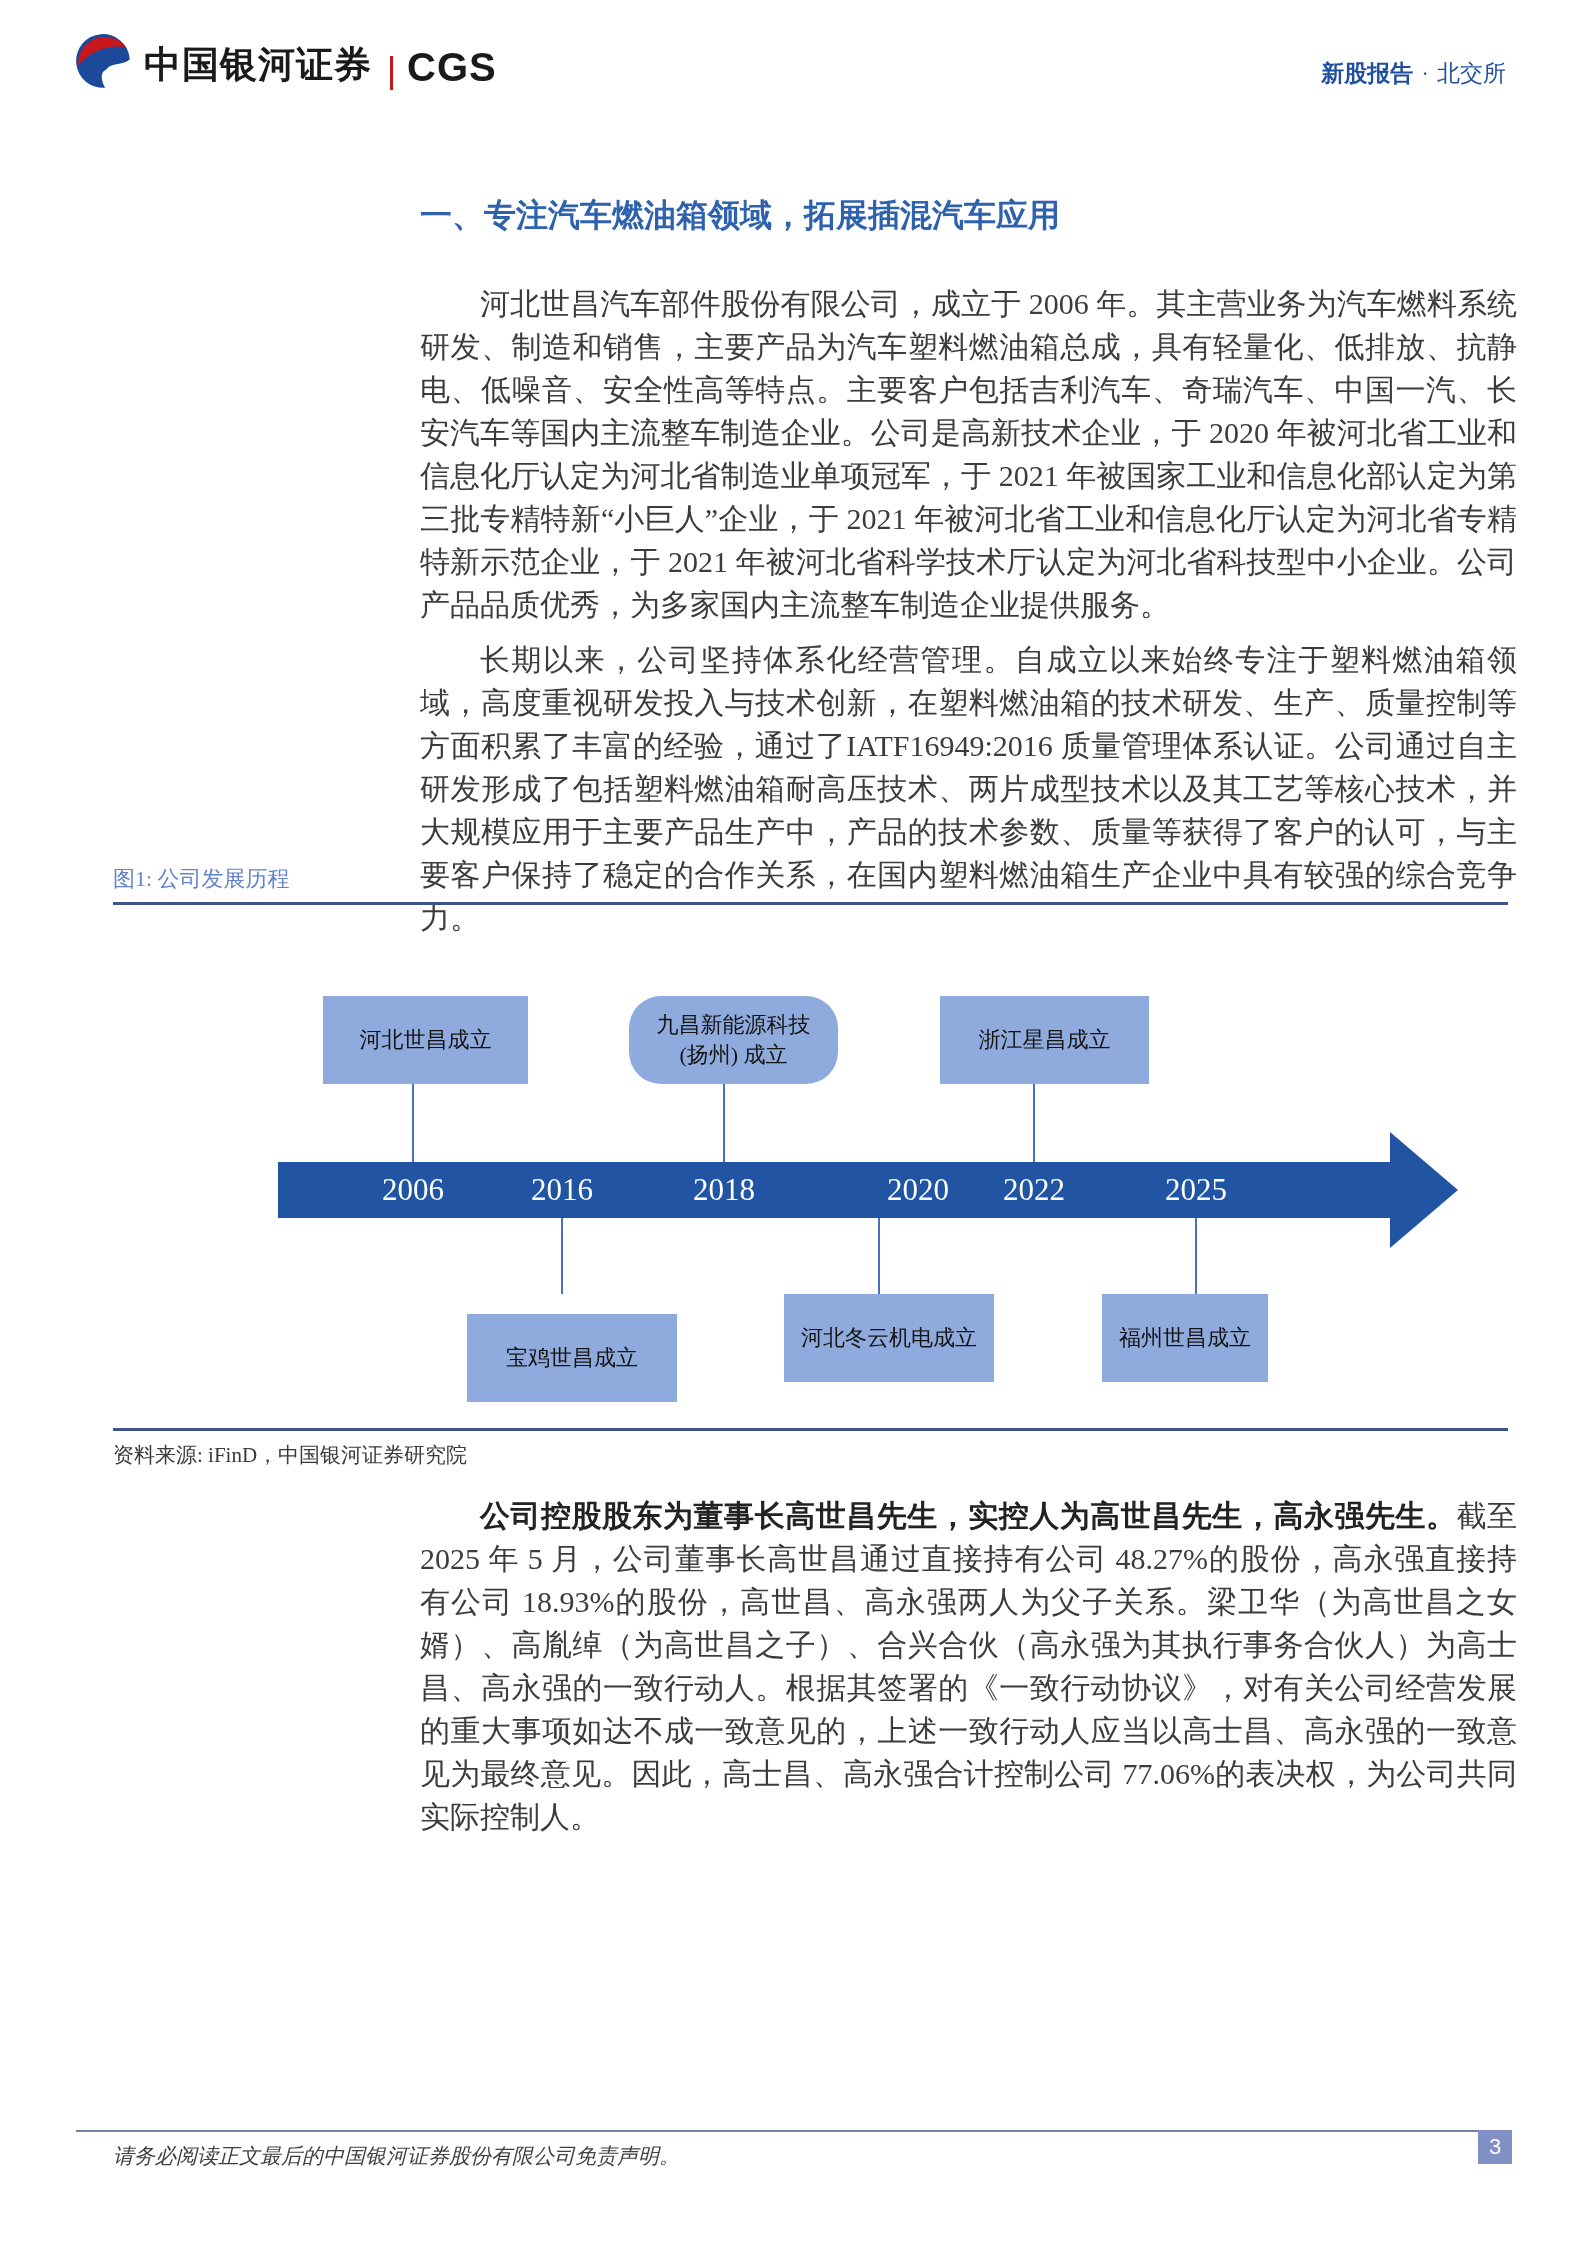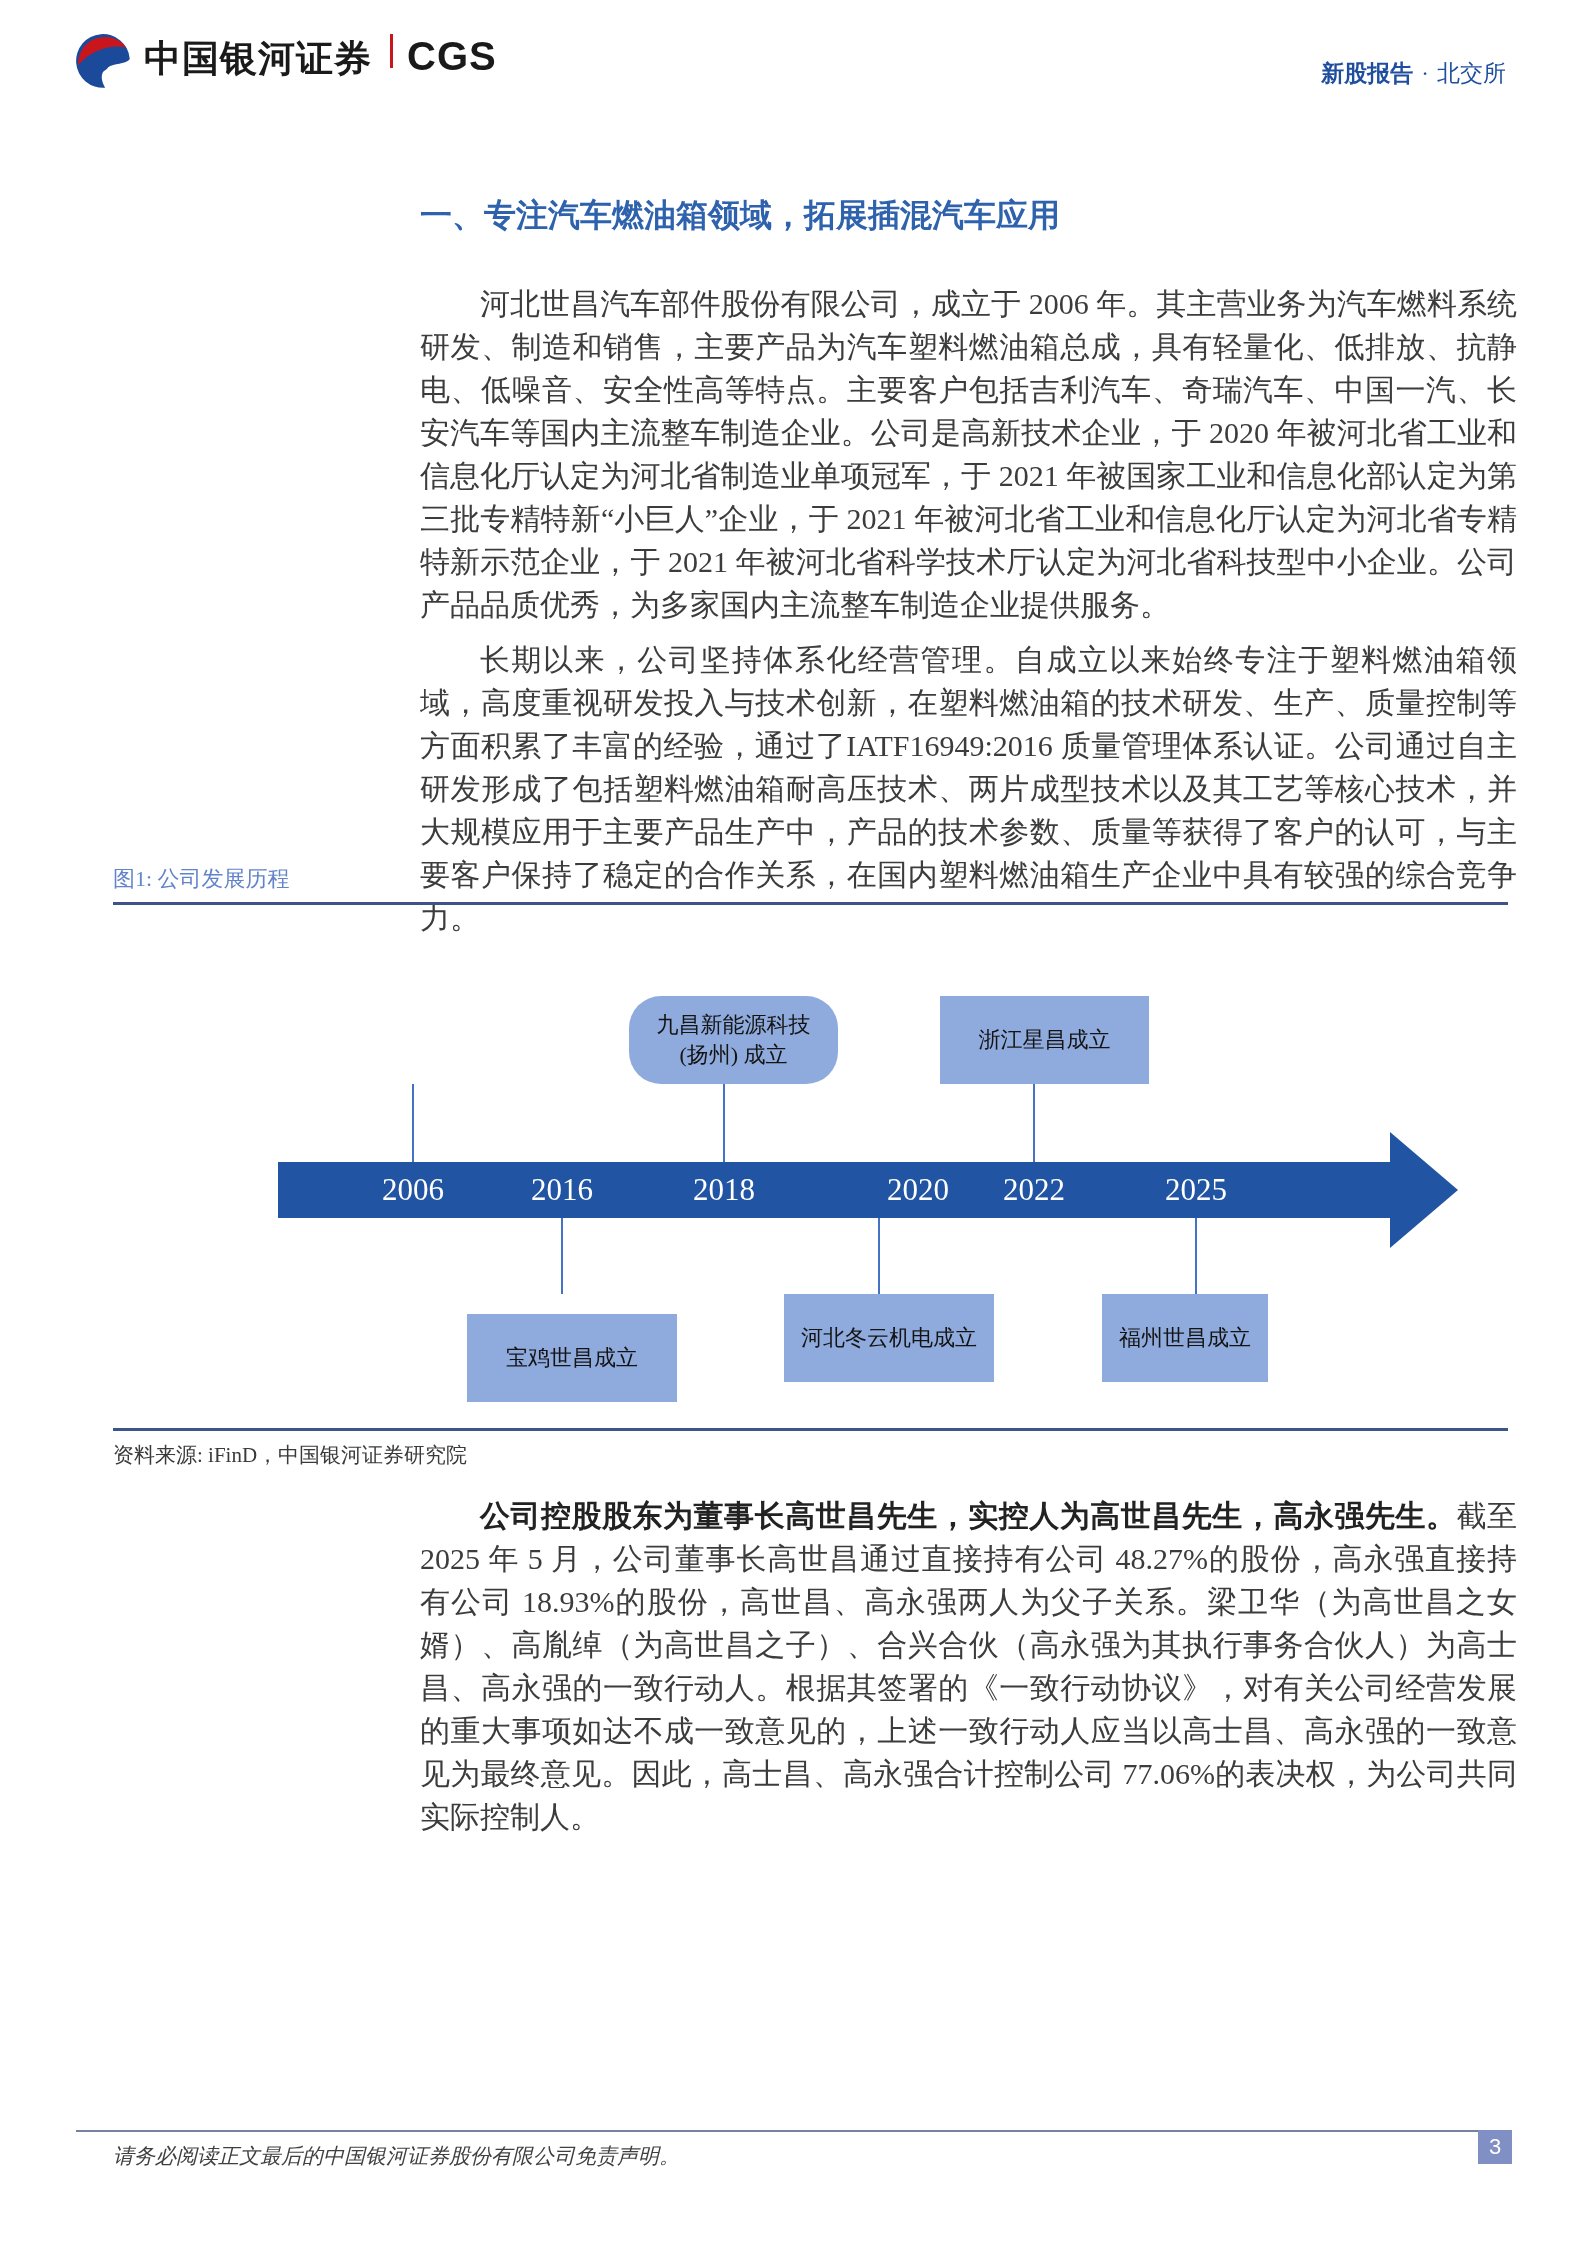--- a/index.html
+++ b/index.html
@@ -5,21 +5,21 @@
   html,body{margin:0;padding:0;background:#e8e8e8;}
   .page{
     position:relative;
     width:1588px;height:2245px;
     margin:0 auto;
     background:#ffffff;
     font-family:"Liberation Serif","DejaVu Serif",serif;
     overflow:hidden;
   }
   
-  .hdr-logo{position:absolute;left:76px;top:34px;display:flex;align-items:flex-start;gap:12px;}
+  .hdr-logo{position:absolute;left:76px;top:34px;display:flex;align-items:flex-end;gap:12px;}
   .hdr-logo svg{display:block;}
   .hdr-logo .cn{font-family:"Liberation Sans","DejaVu Sans",sans-serif;font-weight:bold;font-size:37px;color:#1a1a1a;letter-spacing:1px;}
   .hdr-logo .bar{width:3px;height:34px;background:#c9161d;margin:0 2px 0 6px;}
   .hdr-logo .en{font-family:"Liberation Sans","DejaVu Sans",sans-serif;font-weight:bold;font-size:40px;color:#1a1a1a;letter-spacing:1px;}
   .hdr-right{position:absolute;top:58px;right:82px;font-size:23px;color:#1f4e9f;}
   .hdr-right .rt{font-weight:bold;}
   .hdr-right .dot{margin:0 8px;}
   
   .content-top{position:absolute;left:420px;top:192px;width:1097px;font-family:Liberation Serif, serif;}
   .sec-title{font-size:32px;font-weight:bold;color:#2e62ad;margin:0 0 44px 0;line-height:46px;}
@@ -103,20 +103,21 @@
     <div class="tl-bar"></div>
     <div class="tl-head"></div>
 
     <div class="tl-year y0">2006</div>
     <div class="tl-year y1">2016</div>
     <div class="tl-year y2">2018</div>
     <div class="tl-year y3">2020</div>
     <div class="tl-year y4">2022</div>
     <div class="tl-year y5">2025</div>
 
+    <div class="tl-box b0">河北世昌成立</div>
     <div class="tl-box b1">宝鸡世昌成立</div>
     <div class="tl-box b2">九昌新能源科技
 (扬州) 成立</div>
     <div class="tl-box b3">河北冬云机电成立</div>
     <div class="tl-box b4">浙江星昌成立</div>
     <div class="tl-box b5">福州世昌成立</div>
   </div>
 
   <div class="rule rule-bottom"></div>
   <div class="fig-source">资料来源: iFinD，中国银河证券研究院</div>

